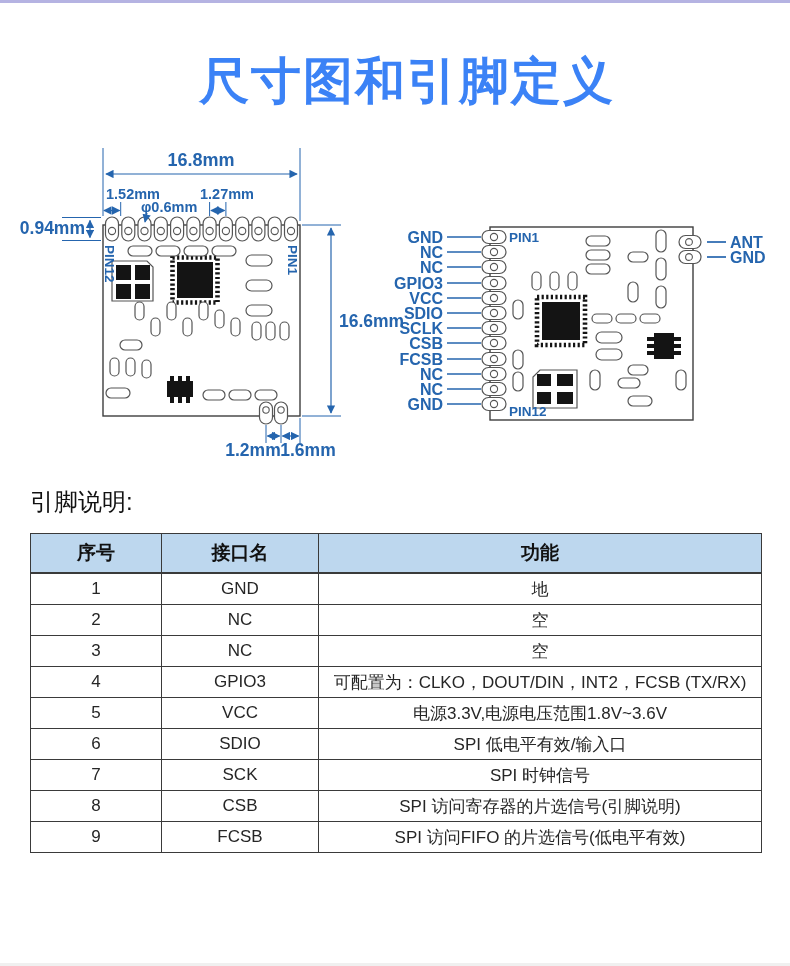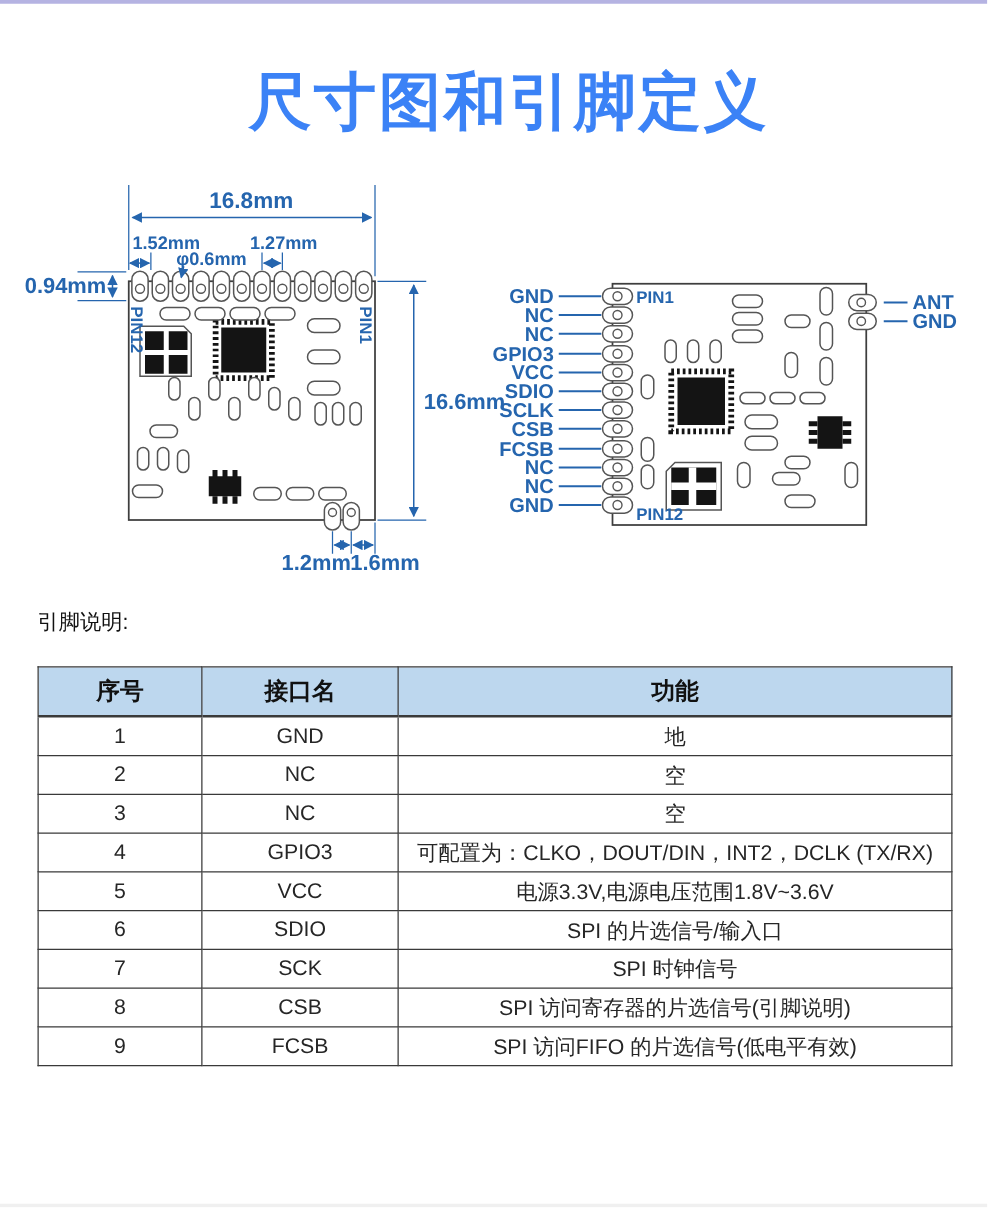--- a/index.html
+++ b/index.html
@@ -2,21 +2,21 @@
 <html><head>
 <meta charset="utf-8">
 <style>
   html,body{margin:0;padding:0;background:#fff;}
   .page{position:relative;width:790px;height:966px;background:#fff;overflow:hidden;
         font-family:"Liberation Sans","DejaVu Sans",sans-serif;}
   .top-bar{position:absolute;top:0;left:0;width:790px;height:3px;background:#b5b3e2;}
   .bottom-bar{position:absolute;bottom:0;left:0;width:790px;height:3px;background:#f0f0f0;}
   .page-title{position:absolute;top:36px;left:0;width:790px;text-align:center;
         font-size:50px;font-weight:bold;color:#3b82f6;letter-spacing:2px;margin:12px;}
-  .section-label{position:absolute;top:486px;left:30px;font-size:17px;color:#111;}
+  .section-label{position:absolute;top:486px;left:30px;font-size:24px;color:#111;}
   svg.diagrams{position:absolute;top:0;left:0;}
 
   
   .mod{fill:#fff;stroke:#3e3e3e;stroke-width:1.4;}
   .pad{fill:#fff;stroke:#555;stroke-width:1.2;}
   .hole{fill:#fff;stroke:#555;stroke-width:1.1;}
   .blk{fill:#141414;}
   .wht{fill:#fff;}
   .qfnring{fill:none;stroke:#141414;stroke-width:4.6;stroke-dasharray:2.2 2.4;}
   .dim{stroke:#2565ae;stroke-width:1.2;fill:none;}
@@ -320,31 +320,31 @@
         <td>空</td>
       </tr>
       <tr>
         <td>3</td>
         <td>NC</td>
         <td>空</td>
       </tr>
       <tr>
         <td>4</td>
         <td>GPIO3</td>
-        <td>可配置为：CLKO，DOUT/DIN，INT2，DCLK (TX/RX)</td>
+        <td>可配置为：CLKO，DOUT/DIN，INT2，FCSB (TX/RX)</td>
       </tr>
       <tr>
         <td>5</td>
         <td>VCC</td>
         <td>电源3.3V,电源电压范围1.8V~3.6V</td>
       </tr>
       <tr>
         <td>6</td>
         <td>SDIO</td>
-        <td>SPI 的片选信号/输入口</td>
+        <td>SPI 低电平有效/输入口</td>
       </tr>
       <tr>
         <td>7</td>
         <td>SCK</td>
         <td>SPI 时钟信号</td>
       </tr>
       <tr>
         <td>8</td>
         <td>CSB</td>
         <td>SPI 访问寄存器的片选信号(引脚说明)</td>

